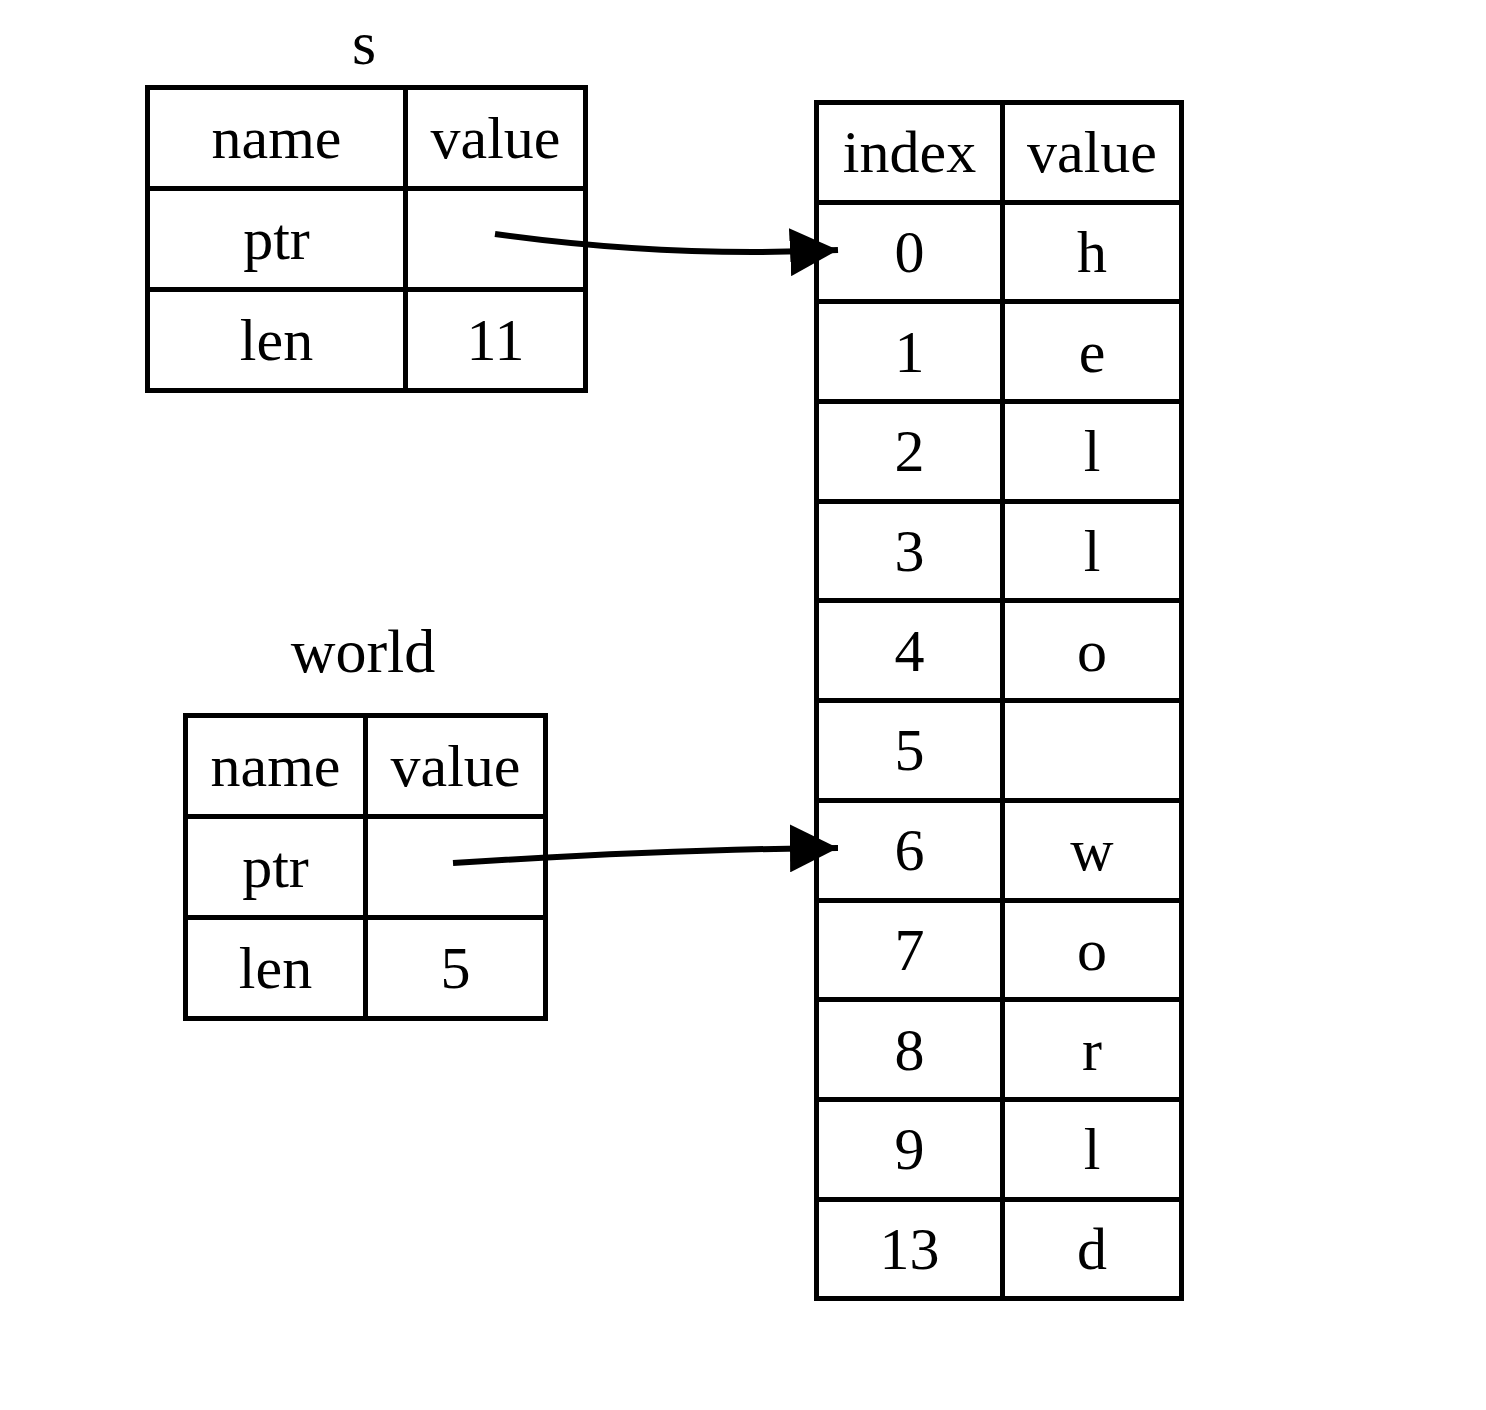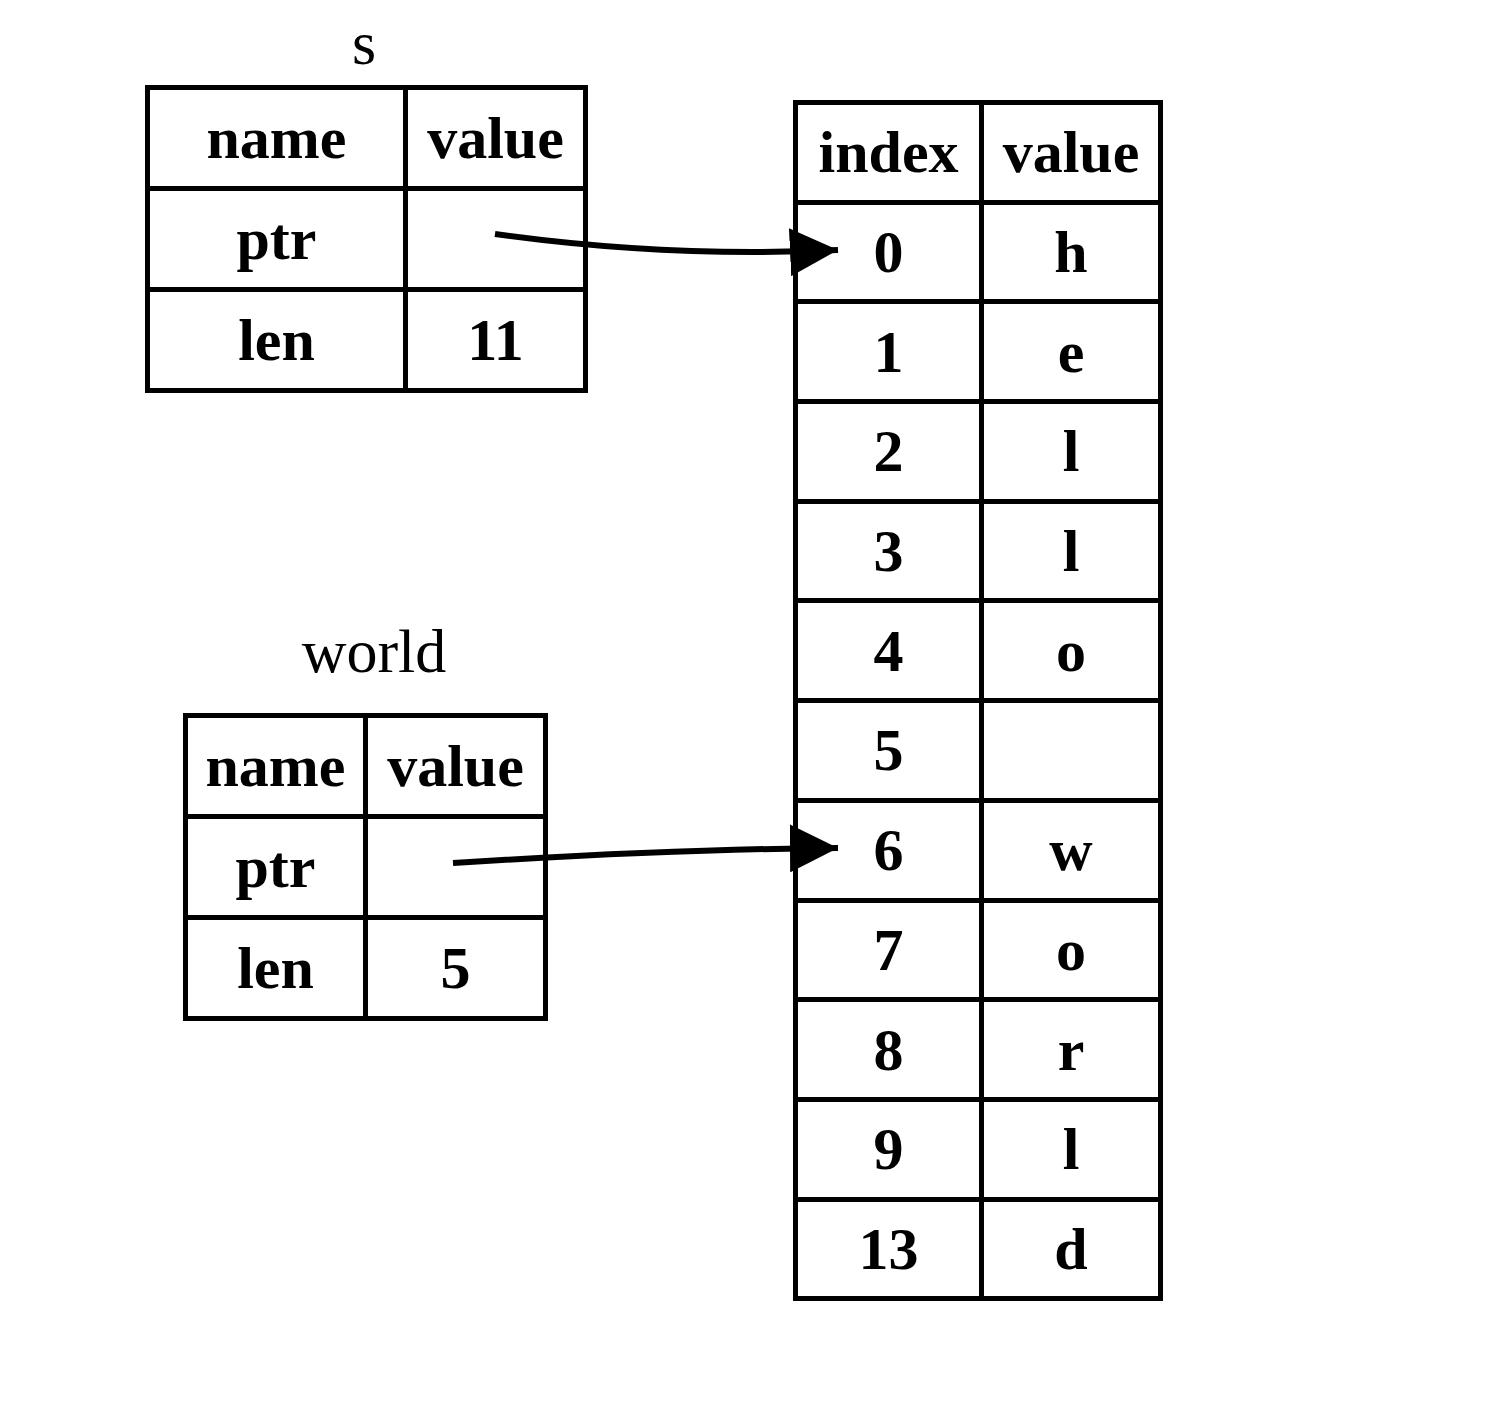--- a/index.html
+++ b/index.html
@@ -20,49 +20,49 @@
     position: absolute;
     border-collapse: collapse;
     table-layout: fixed;
     background: #ffffff;
   }
   .tbl th, .tbl td {
     border: 5px solid #000000;
     text-align: center;
     vertical-align: middle;
     font-size: 60px;
-    font-weight: bold;
+    font-weight: normal;
     line-height: 1;
     padding: 0;
     overflow: hidden;
     white-space: nowrap;
   }
   .tbl-title {
     position: absolute;
     text-align: center;
     font-size: 62px;
     line-height: 1;
   }
 
   
   #s-title  { left: 145px; top: 12px;  width: 438px; }
   #s-table  { left: 145px; top: 85px;  width: 438px; }
   #s-table tr { height: 101px; }
   #s-table col.c-name  { width: 258px; }
   #s-table col.c-value { width: 180px; }
 
   
-  #world-title { left: 194px; top: 620px; width: 360px; }
+  #world-title { left: 183px; top: 620px; width: 360px; }
   #world-table { left: 183px; top: 713px; width: 360px; }
   #world-table tr { height: 101px; }
   #world-table col.c-name  { width: 180px; }
   #world-table col.c-value { width: 180px; }
 
   
-  #heap-table { left: 793px; top: 100px; width: 365px; border-radius: 24px; }
+  #heap-table { left: 814px; top: 100px; width: 365px; border-radius: 24px; }
   #heap-table tr { height: 99.7px; }
   #heap-table col.c-index { width: 186px; }
   #heap-table col.c-value { width: 179px; }
 
   .arrow-layer {
     position: absolute;
     left: 0;
     top: 0;
     pointer-events: none;
   }

